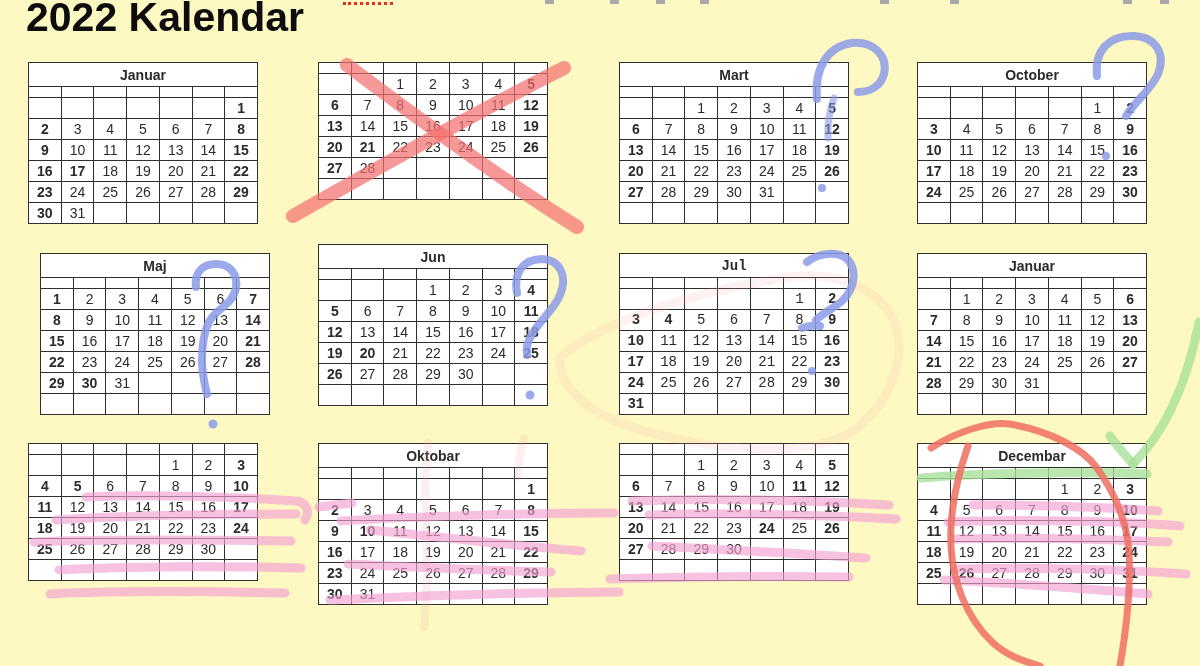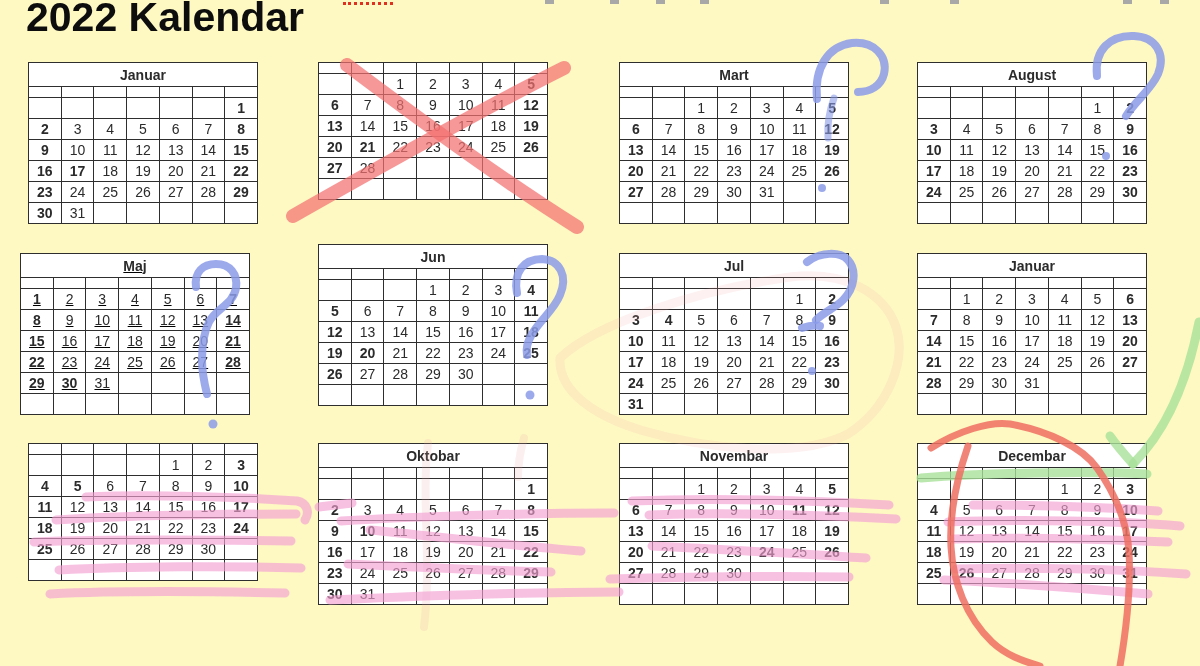--- a/index.html
+++ b/index.html
@@ -247,21 +247,21 @@
             <td class=""></td>
             <td class=""></td>
             <td class=""></td>
             <td class="sat"></td>
           </tr>
         </tbody>
       </table>
       <table class="month" style="left: 917px; top: 62px;">
         <tbody>
           <tr>
-            <td class="mtitle" colspan="7">August</td>
+            <td class="mtitle" colspan="7">October</td>
           </tr>
           <tr class="wdrow">
             <td></td>
             <td></td>
             <td></td>
             <td></td>
             <td></td>
             <td></td>
             <td></td>
           </tr>
@@ -314,21 +314,21 @@
             <td class="sun"></td>
             <td class=""></td>
             <td class=""></td>
             <td class=""></td>
             <td class=""></td>
             <td class=""></td>
             <td class="sat"></td>
           </tr>
         </tbody>
       </table>
-      <table class="month" style="left: 20px; top: 253px; text-decoration: underline;">
+      <table class="month" style="left: 40px; top: 253px;">
         <tbody>
           <tr>
             <td class="mtitle" colspan="7">Maj</td>
           </tr>
           <tr class="wdrow">
             <td></td>
             <td></td>
             <td></td>
             <td></td>
             <td></td>
@@ -454,21 +454,21 @@
             <td class="sun"></td>
             <td class=""></td>
             <td class=""></td>
             <td class=""></td>
             <td class=""></td>
             <td class=""></td>
             <td class="sat"></td>
           </tr>
         </tbody>
       </table>
-      <table class="month" style="left: 619px; top: 253px;">
+      <table class="month" style="left: 619px; top: 253px; font-family: Liberation Mono, monospace;">
         <tbody>
           <tr>
             <td class="mtitle" colspan="7">Jul</td>
           </tr>
           <tr class="wdrow">
             <td></td>
             <td></td>
             <td></td>
             <td></td>
             <td></td>
@@ -733,23 +733,20 @@
             <td class=""></td>
             <td class=""></td>
             <td class=""></td>
             <td class=""></td>
             <td class="sat"></td>
           </tr>
         </tbody>
       </table>
       <table class="month" style="left: 619px; top: 443px;">
         <tbody>
-          <tr>
-            <td class="mtitle" colspan="7">Novembar</td>
-          </tr>
           <tr class="wdrow">
             <td></td>
             <td></td>
             <td></td>
             <td></td>
             <td></td>
             <td></td>
             <td></td>
           </tr>
           <tr class="wrow">

